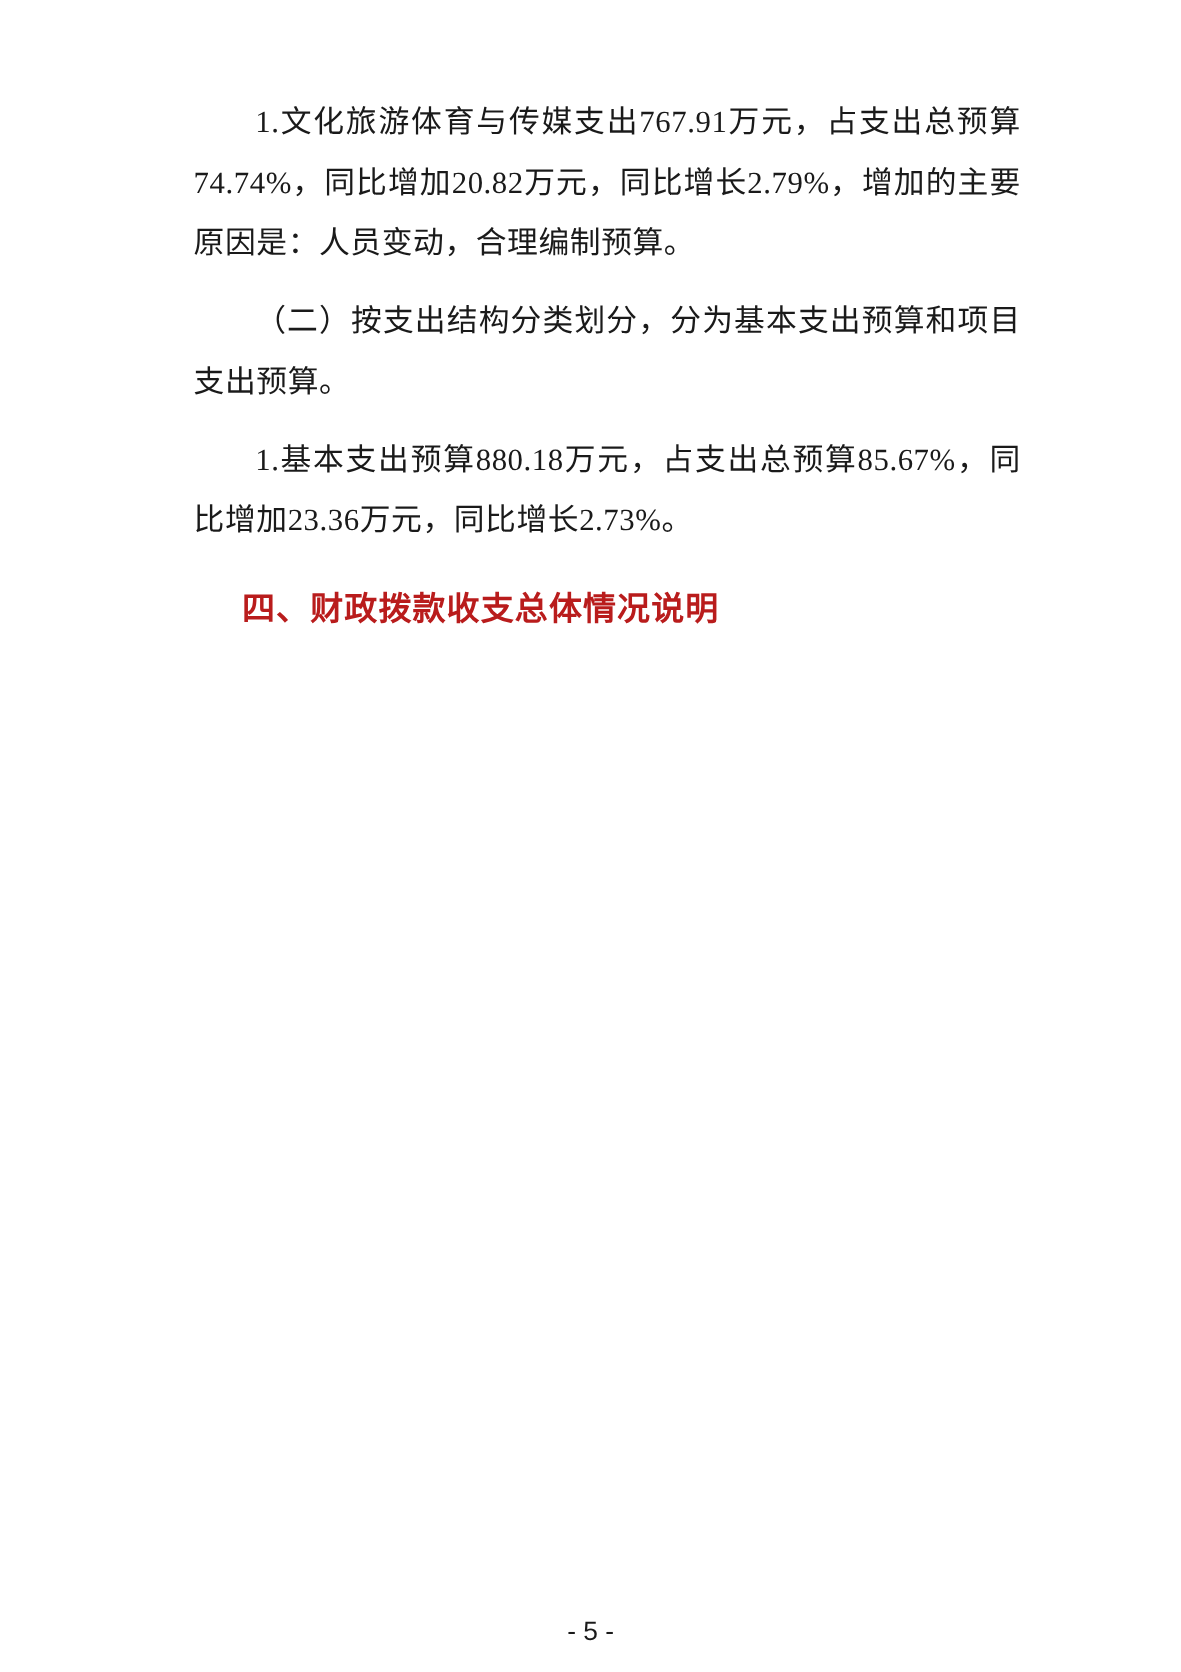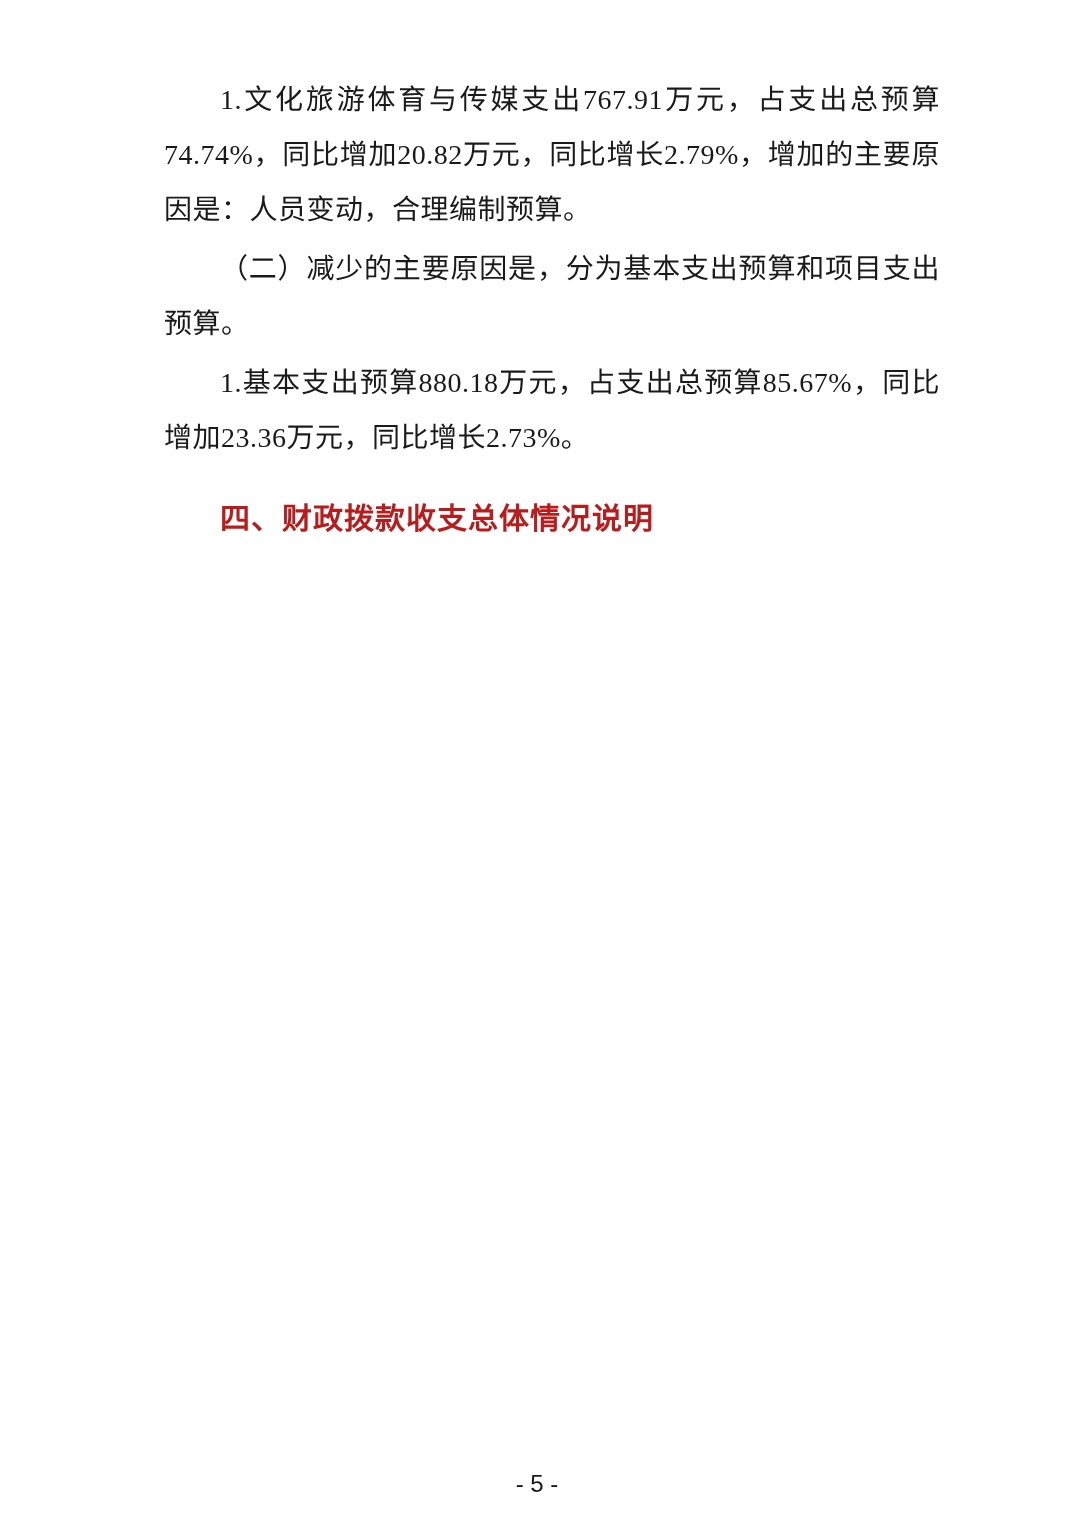--- a/index.html
+++ b/index.html
@@ -20,21 +20,21 @@
     top: 68px;
     left: 160px;
     width: 784px;
     color: #1a1a1a;
     font-size: 28px;
     line-height: 55px;
     text-align: justify;
     text-justify: inter-ideograph;
   }
   .para {
-    margin: 4px;
+    margin: 16px;
     padding: 0;
     text-indent: 2em;
     font-weight: 400;
     letter-spacing: 0.5px;
   }
   .section-heading {
     margin: 26px 0 0 0;
     padding: 0;
     text-indent: 2em;
     font-family: "Liberation Sans", "DejaVu Sans", sans-serif;
@@ -54,18 +54,18 @@
     font-size: 24px;
     color: #1a1a1a;
   }
 </style>
 </head>
 <body>
 
 <div class="page">
   <div class="content">
     <p class="para">1.文化旅游体育与传媒支出767.91万元，占支出总预算74.74%，同比增加20.82万元，同比增长2.79%，增加的主要原因是：人员变动，合理编制预算。</p>
-    <p class="para">（二）减少的主要原因是，分为基本支出预算和项目支出预算。</p>
+    <p class="para">（二）按支出结构分类划分，分为基本支出预算和项目支出预算。</p>
     <p class="para">1.基本支出预算880.18万元，占支出总预算85.67%，同比增加23.36万元，同比增长2.73%。</p>
     <h2 class="section-heading">四、财政拨款收支总体情况说明</h2>
   </div>
   <div class="footer">- 5 -</div>
 </div>
 
 </body></html>

